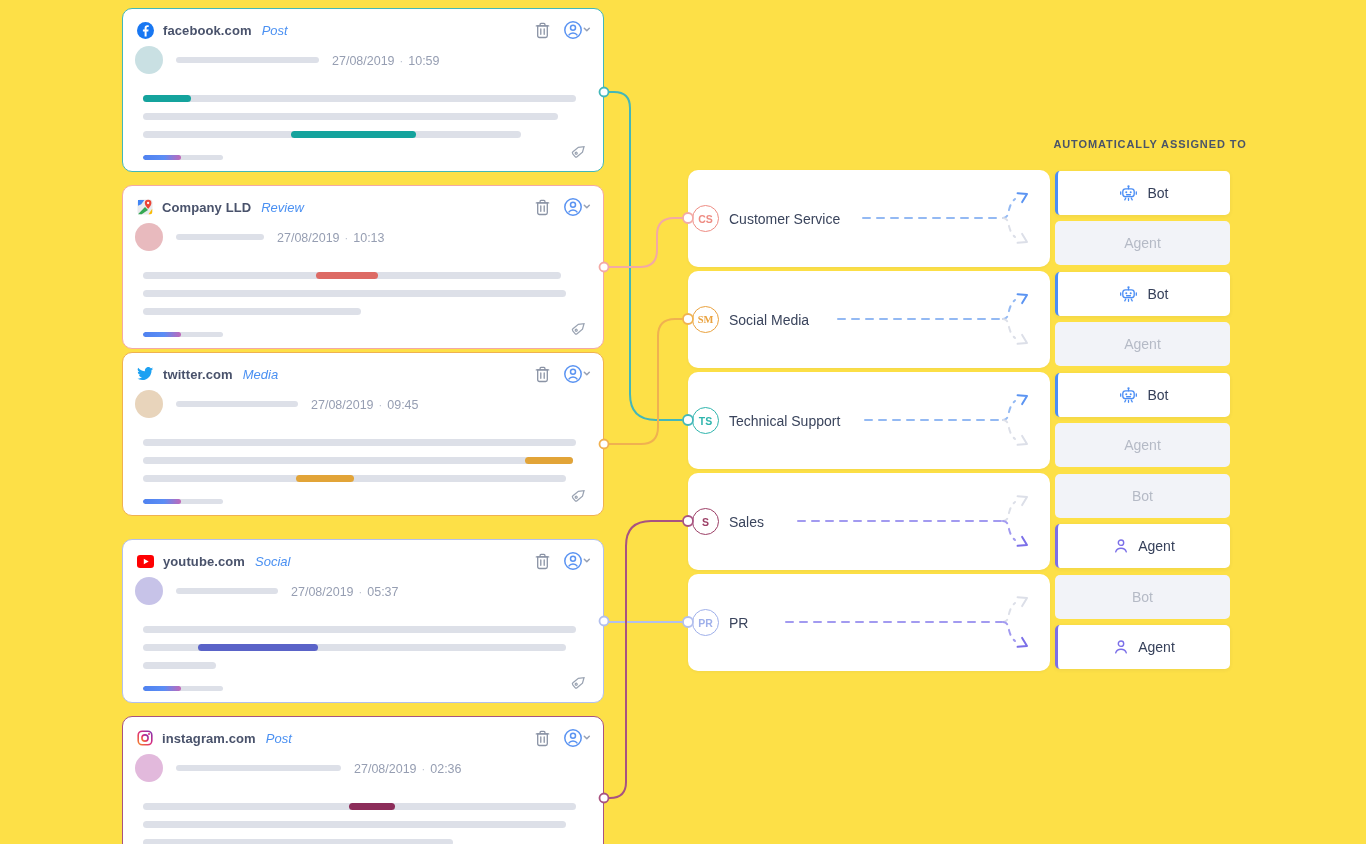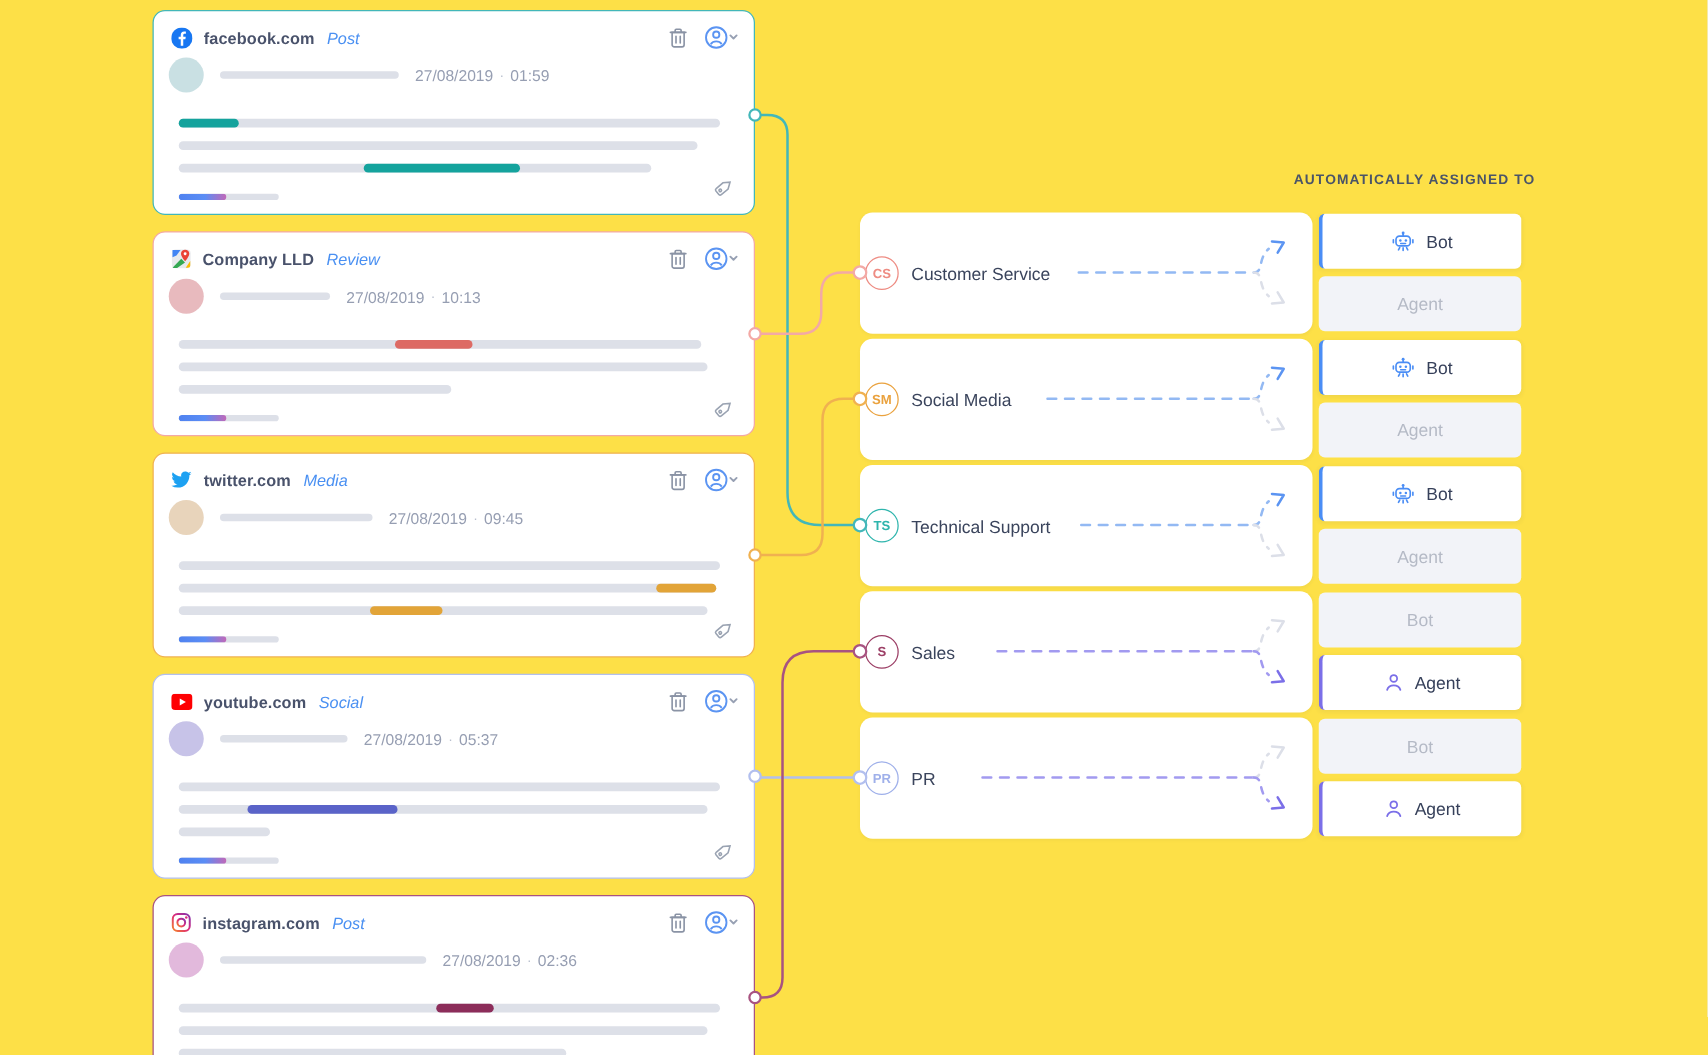--- a/index.html
+++ b/index.html
@@ -25,26 +25,26 @@
   .tag-btn{position:absolute;right:14px;bottom:7px;cursor:pointer;}
 
   
   .cat-card{position:absolute;left:688px;width:362px;height:97px;background:#fff;border-radius:10px;
     box-shadow:0 1px 3px rgba(45,55,90,.05);display:flex;align-items:center;padding-left:4px;box-sizing:border-box;z-index:1;}
   .cat-badge{width:25px;height:25px;border-radius:50%;border:1.5px solid;display:flex;align-items:center;
     justify-content:center;font-size:10.5px;font-weight:700;flex:0 0 auto;}
   .cat-name{font-size:14px;color:#3a445c;margin-left:10px;}
 
   
-  .opt-card{position:absolute;left:1055px;width:162px;height:44px;border-radius:5px;display:flex;
+  .opt-card{position:absolute;left:1055px;width:175px;height:44px;border-radius:5px;display:flex;
     align-items:center;justify-content:center;gap:9px;font-size:14px;box-sizing:border-box;cursor:pointer;z-index:1;}
   .opt-active{background:#fff;color:#36405a;box-shadow:0 1px 4px rgba(45,55,90,.07);}
   .opt-inactive{background:#f2f3f8;color:#b5bac6;}
 
-  .assigned-title{position:absolute;left:1035px;width:230px;top:138px;font-size:11px;
+  .assigned-title{position:absolute;left:1035px;width:230px;top:138px;text-align:center;font-size:11px;
     font-weight:600;letter-spacing:.9px;color:#4a5468;z-index:1;}
 
   #connector-layer{position:absolute;left:0;top:0;z-index:5;pointer-events:none;}
 </style>
 </head>
 <body>
 
 <div class="stage">
   <div id="posts">
       <div class="post-card" style="top: 8px; border-color: rgb(67, 183, 185);">
@@ -78,21 +78,21 @@
                 <path d="M21.3 8.3 23.8 10.8 26.3 8.3" fill="none" stroke="#97a0b3" stroke-width="1.5" stroke-linecap="round" stroke-linejoin="round"></path>
               </svg>
             </span>
           </span>
         </div>
         <div class="avatar" style="background: rgb(201, 224, 227);"></div>
         <div class="name-bar" style="width: 143px;"></div>
         <div class="pc-date" style="left: 209px;">
           <span>27/08/2019</span>
           <span class="dot">·</span>
-          <span>01:59</span>
+          <span>10:59</span>
         </div>
         <div class="body-line" style="top: 86px; width: 433px;">
           <div class="body-seg" style="left: 0px; width: 48px; background: rgb(20, 163, 157);"></div>
         </div>
         <div class="body-line" style="top: 104px; width: 415px;"></div>
         <div class="body-line" style="top: 122px; width: 378px;">
           <div class="body-seg" style="left: 148px; width: 125px; background: rgb(20, 163, 157);"></div>
         </div>
         <div class="mini-progress">
           <div class="mini-fill"></div>
@@ -156,21 +156,21 @@
         <div class="mini-progress">
           <div class="mini-fill"></div>
         </div>
         <span class="tag-btn"><svg width="19" height="19" viewBox="0 0 19 19">
             <g transform="rotate(-40 9.5 9.5)" fill="none" stroke="#9aa3b2" stroke-width="1.25">
               <path d="M3.6 6.3h7.1l4.7 3.2-4.7 3.2H3.6a1.4 1.4 0 0 1-1.4-1.4V7.7a1.4 1.4 0 0 1 1.4-1.4z"></path>
               <circle cx="5.2" cy="9.5" r="1"></circle>
             </g>
           </svg></span>
       </div>
-      <div class="post-card" style="top: 362px; border-color: rgb(240, 177, 80);">
+      <div class="post-card" style="top: 352px; border-color: rgb(240, 177, 80);">
         <div class="pc-header">
           <span class="pc-icon">
             <svg width="17" height="14" viewBox="0 0 17 14">
               <path d="M16.3 1.7c-.6.27-1.24.45-1.9.53A3.3 3.3 0 0 0 15.86.4c-.64.38-1.35.66-2.1.8A3.3 3.3 0 0 0 8.04 4.2 9.4 9.4 0 0 1 1.2.74 3.3 3.3 0 0 0 2.22 5.1c-.54-.02-1.05-.17-1.5-.41v.04A3.3 3.3 0 0 0 3.37 7.9c-.5.13-1 .15-1.49.06a3.3 3.3 0 0 0 3.08 2.3A6.6 6.6 0 0 1 .08 11.6a9.3 9.3 0 0 0 5.05 1.48c6.06 0 9.37-5.02 9.37-9.37l-.01-.43c.64-.46 1.2-1.04 1.81-1.58z" fill="#1da1f2"></path>
             </svg>
           </span>
           <span class="pc-title">twitter.com</span>
           <span class="pc-action">Media</span>
           <span class="pc-tools">
             <span class="tool-btn">
@@ -350,21 +350,21 @@
             <circle cx="6.9" cy="7.9" r=".95" fill="#4a8df5"></circle>
             <circle cx="11.1" cy="7.9" r=".95" fill="#4a8df5"></circle>
           </svg>
         </span>
         <span>Bot</span>
       </div>
       <div class="opt-card opt-inactive" style="top: 221px;">
         <span>Agent</span>
       </div>
       <div class="cat-card" style="top: 271px;">
-        <span class="cat-badge" style="color: rgb(234, 162, 62); border-color: rgb(234, 162, 62);">SM</span>
+        <span class="cat-badge" style="color: rgb(234, 162, 62); border-color: rgb(234, 162, 62); font-family: Liberation Serif, serif;">SM</span>
         <span class="cat-name">Social Media</span>
       </div>
       <div class="opt-card opt-active" style="top: 272px; border-left: 3px solid rgb(74, 141, 245);">
         <span style="display:flex">
           <svg width="19" height="19" viewBox="0 0 18 18">
             <g fill="none" stroke="#4a8df5" stroke-width="1.25" stroke-linecap="round">
               <path d="M9 3.3v1.2"></path>
               <rect x="3.6" y="4.6" width="10.8" height="7.4" rx="2.6"></rect>
               <path d="M1.6 7.4v2.2M16.4 7.4v2.2"></path>
               <path d="M6.4 13.3l-.9 1.7M9 13.6v1.9M11.6 13.3l.9 1.7"></path>

